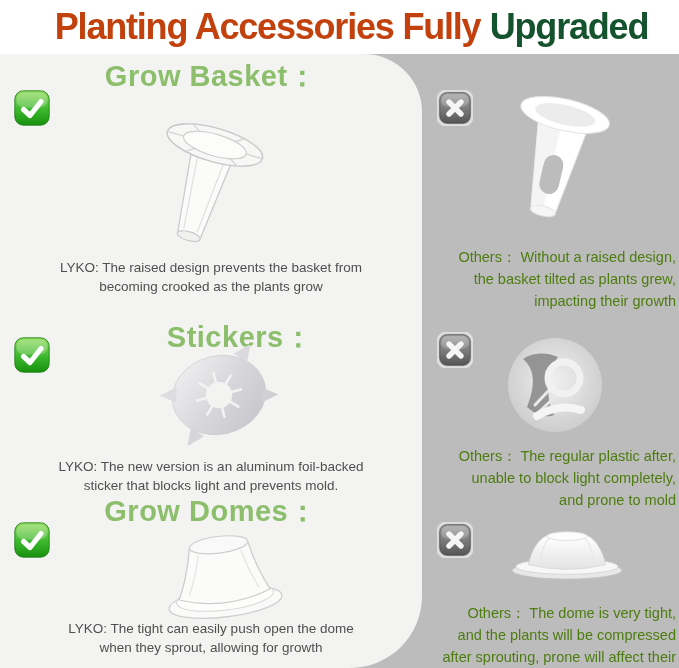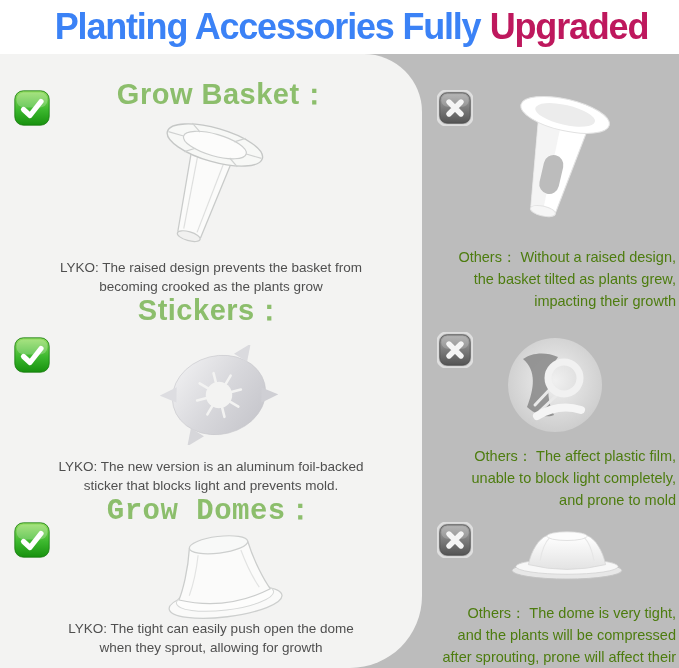--- a/index.html
+++ b/index.html
@@ -2,37 +2,37 @@
 <html><head>
 <meta charset="utf-8">
 <style>
   html,body{margin:0;padding:0;background:#ffffff;}
   .canvas{position:relative;width:679px;height:668px;overflow:hidden;background:#ffffff;
           font-family:"Liberation Sans",sans-serif;}
   
   .header{position:absolute;left:0;top:0;width:679px;height:54px;background:#ffffff;
           display:flex;align-items:center;justify-content:center;}
   .title{margin:0;font-size:36px;font-weight:700;letter-spacing:-1.2px;white-space:nowrap;line-height:1;}
-  .t-black{color:#3b82f6;margin-right:0.26em;margin-left:24px;}
-  .t-green{color:#be185d;}
+  .t-black{color:#c2410c;margin-right:0.26em;margin-left:24px;}
+  .t-green{color:#14532d;}
   
   .grey-bg{position:absolute;left:0;top:54px;width:679px;height:614px;background:#bcbcbc;}
   .left-panel{position:absolute;left:0;top:54px;width:422px;height:614px;background:#f3f3f2;
               border-radius:0 58px 72px 0;}
   .right-col{position:absolute;left:422px;top:54px;width:257px;height:614px;}
   
   .sec-heading{position:absolute;left:0;width:100%;margin:0;text-align:center;
                font-size:29px;font-weight:700;color:#8cbe6c;letter-spacing:0.5px;line-height:1;}
   .badge{position:absolute;width:36px;height:36px;}
   .img{position:absolute;}
   .caption{position:absolute;margin:0;text-align:center;white-space:pre-line;}
   .cap-l{left:20px;width:382px;font-size:13.5px;line-height:1.38;color:#4f4f4f;}
   .cap-r{left:2px;width:252px;font-size:14.5px;line-height:1.52;color:#4d7c0f;text-align:right;}
   
-  .h-basket{top:26px;padding-left:12px;} .h-sticker{top:242px;} .h-dome{top:443px;font-family:Liberation Mono, monospace;}
+  .h-basket{top:8px;} .h-sticker{top:269px;margin-left:29px;} .h-dome{top:443px;}
   .chk1{left:14px;top:36px;} .chk2{left:14px;top:283px;} .chk3{left:14px;top:468px;}
   .img-basket-l{left:126px;top:50px;} .img-sticker{left:160px;top:291px;} .img-dome-l{left:158px;top:471px;}
   .capL1{top:205px;} .capL2{top:404px;} .capL3{top:566px;}
   
   .x1{left:15px;top:36px;} .x2{left:15px;top:278px;} .x3{left:15px;top:468px;}
   .img-basket-r{left:70px;top:36px;} .img-film{left:85px;top:283px;} .img-dome-r{left:86px;top:473px;}
   .capR1{top:192px;} .capR2{top:391px;} .capR3{top:548px;}
 </style>
 </head>
 <body>
@@ -192,21 +192,21 @@
     </div>
     <div class="img img-film">
       <svg viewBox="0 0 96 96" width="96" height="96">
         <circle cx="48" cy="48" r="47" fill="url(#gradFilm)"></circle>
         <path d="M16 22 C 30 34, 27 52, 20 70 C 30 79, 41 81, 47 78 C 38 60, 40 36, 51 20 C 38 14, 24 16, 16 22 Z" fill="#878787" opacity="0.85"></path>
         <path d="M28 68 L45 50 M33 74 L51 57" stroke="#e9e9e9" stroke-width="3" stroke-linecap="round"></path>
         <circle cx="57" cy="41" r="16" fill="none" stroke="#f1f1f1" stroke-width="7"></circle>
         <path d="M30 79 Q 52 66 74 73" stroke="#f5f5f5" stroke-width="8" fill="none" stroke-linecap="round"></path>
       </svg>
     </div>
-    <p class="caption cap-r capR2">Others： The affect plastic film,
+    <p class="caption cap-r capR2">Others： The regular plastic after,
 unable to block light completely,
 and prone to mold</p>
 
     <div class="badge x3">
       <svg viewBox="0 0 36 36" width="36" height="36">
         <rect x="0.6" y="0.6" width="34.8" height="34.8" rx="9" fill="none" stroke="#dfdfdf" stroke-width="2.4"></rect>
         <rect x="2.8" y="2.8" width="30.4" height="30.4" rx="7.5" fill="url(#gradCross)" stroke="#4c4c4c" stroke-width="0.8"></rect>
         <rect x="4.4" y="4.2" width="27.2" height="12.5" rx="6" fill="#ffffff" opacity="0.18"></rect>
         <path d="M12 12 L24 24 M24 12 L12 24" stroke="#f5f5f5" stroke-width="5.4" stroke-linecap="round"></path>
       </svg>

